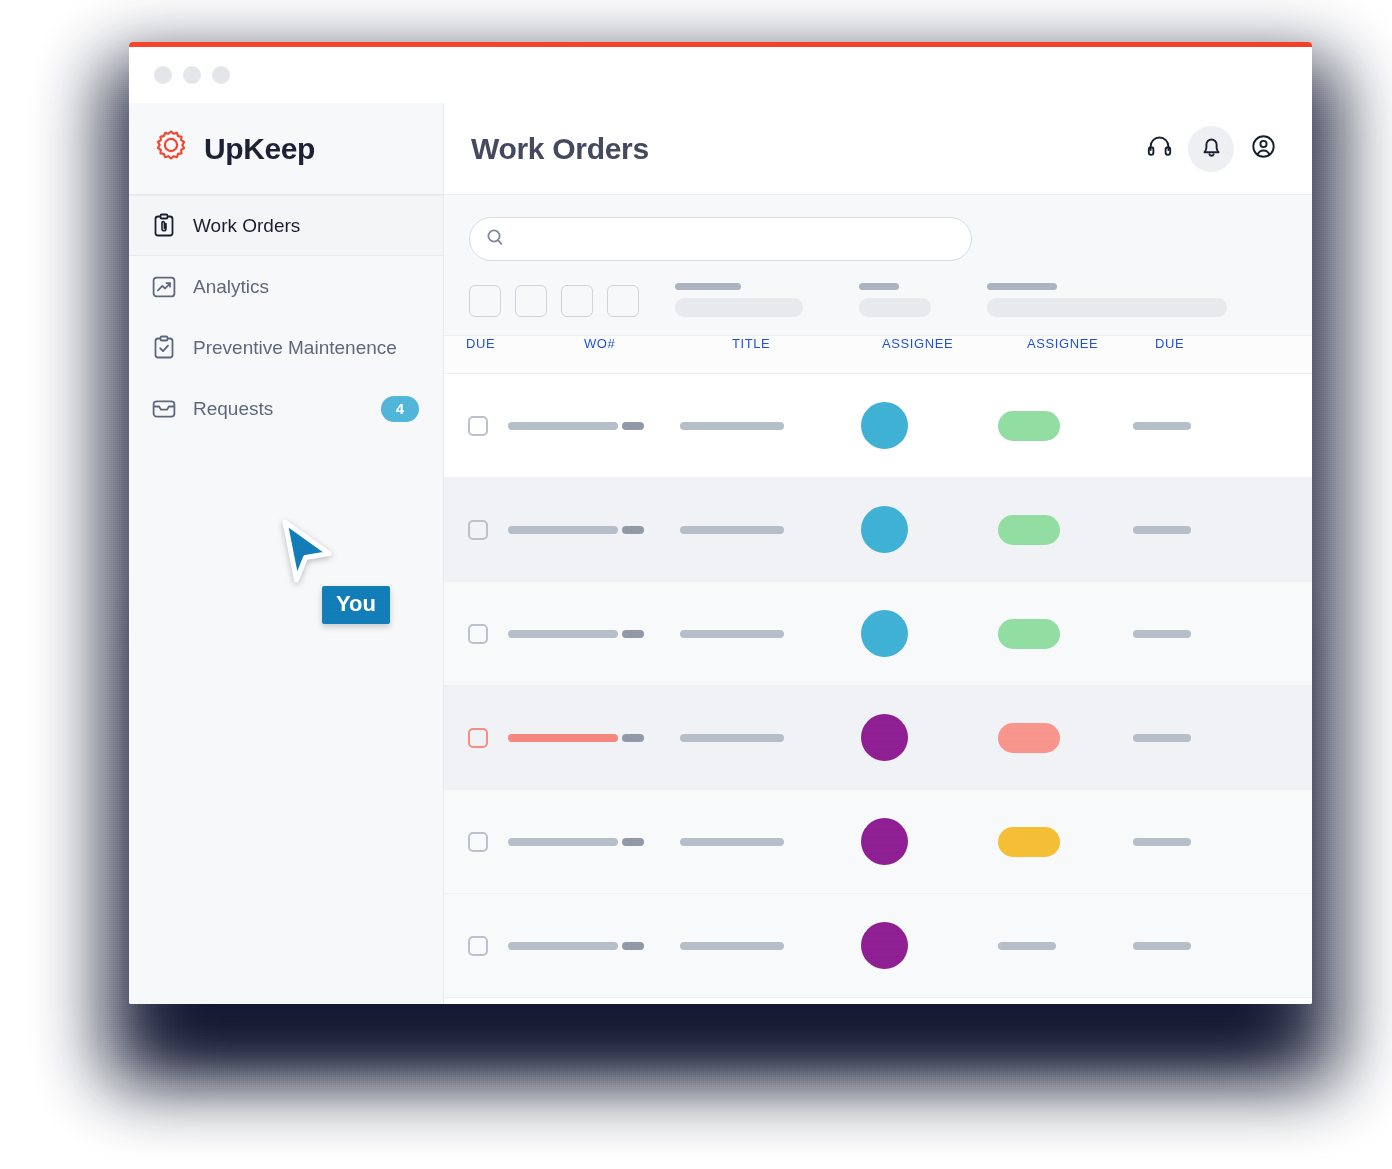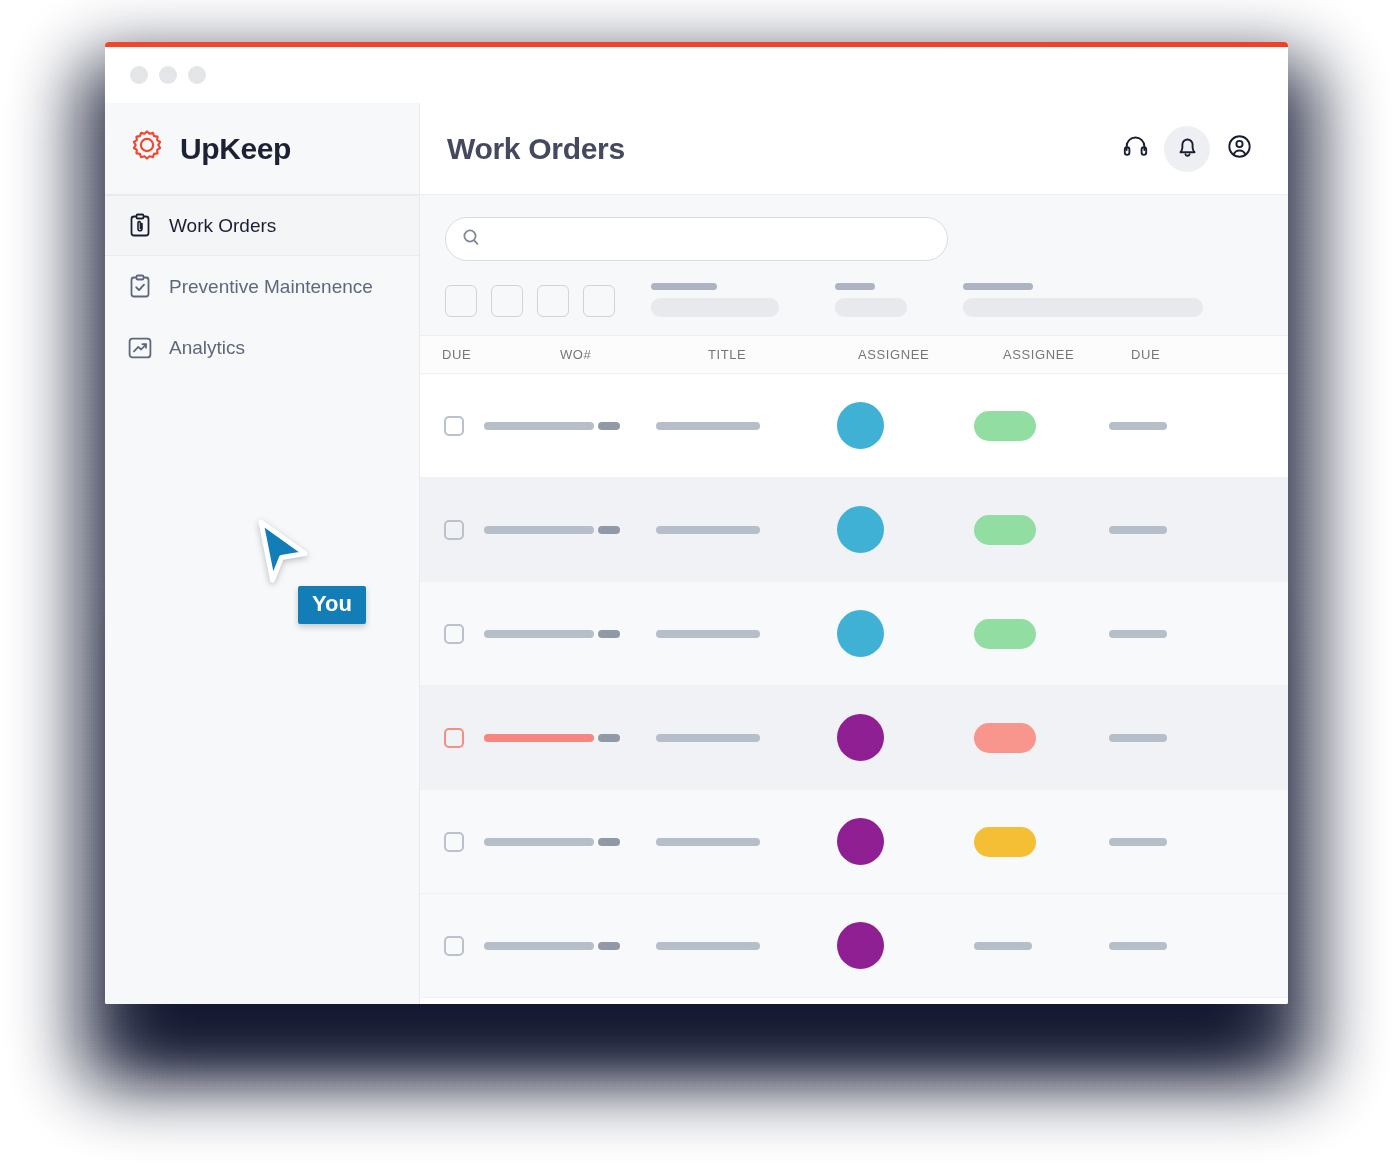--- a/index.html
+++ b/index.html
@@ -10,20 +10,21 @@
     background: #ffffff;
     font-family: "Liberation Sans", sans-serif;
     overflow: hidden;
   }
 
   #stage {
     position: relative;
     width: 1164px;
     height: 1169px;
     background: #ffffff;
+    margin-left: 24px;
   }
 
   
   .shadow-blob {
     position: absolute;
     left: 78px;
     top: 58px;
     width: 1240px;
     height: 1030px;
     background: #151a33;
@@ -209,26 +210,26 @@
     background: #f7f8fa;
     flex: 0 0 32px;
   }
   .skelgroup { display: flex; flex-direction: column; gap: 8px; }
   .skel-top { height: 7px; border-radius: 4px; background: #aab2bf; }
   .skel-bot { height: 19px; border-radius: 9px; background: #e7e9ed; }
 
   
   .thead {
     display: flex;
-    align-items: center;
+    align-items: flex-start;
     height: 38px;
     background: #fcfcfd;
     border-bottom: 1px solid #edeff2;
     font-size: 13px;
-    color: #737373;
+    color: #1d4ed8;
     letter-spacing: .6px;
   }
   .th { flex: 0 0 auto; }
 
   .rows { flex: 1; overflow: hidden; }
   .row {
     display: flex;
     align-items: center;
     height: 104px;
     border-bottom: 1px solid #f0f1f4;
@@ -290,39 +291,49 @@
               <rect x="9.5" y="1.5" width="7" height="4" rx="1.3" stroke="#171c2e" stroke-width="1.8" fill="#f4f5f7"></rect>
               <path d="M15 10.5v5.2a2 2 0 01-4 0V9.8a1.2 1.2 0 012.4 0v5.6" stroke="#171c2e" stroke-width="1.6" stroke-linecap="round"></path>
             </svg>
           </span>
           <span class="nav-label">Work Orders</span>
         </div>
 
         <div class="nav-item">
           <span class="nav-ico">
             <svg width="26" height="26" viewBox="0 0 26 26" fill="none">
+              <rect x="2.6" y="3.6" width="20.8" height="18.8" rx="3" stroke="#5b6478" stroke-width="1.8"></rect>
+              <path d="M7 16.3l4.3-4.4 2.8 2.6L19 9.3" stroke="#5b6478" stroke-width="1.8" stroke-linecap="round" stroke-linejoin="round"></path>
+              <path d="M15.4 9.1H19v3.6" stroke="#5b6478" stroke-width="1.8" stroke-linecap="round" stroke-linejoin="round"></path>
+            </svg>
+          </span>
+          <span class="nav-label">Analytics</span>
+        </div>
+
+        <div class="nav-item">
+          <span class="nav-ico">
+            <svg width="26" height="26" viewBox="0 0 26 26" fill="none">
               <rect x="4.5" y="3.5" width="17" height="19" rx="2.5" stroke="#5b6478" stroke-width="1.8"></rect>
               <rect x="9.5" y="1.5" width="7" height="4" rx="1.3" stroke="#5b6478" stroke-width="1.8" fill="#f7f8fa"></rect>
               <path d="M9.3 13.3l2.7 2.8 5-5.4" stroke="#5b6478" stroke-width="1.9" stroke-linecap="round" stroke-linejoin="round"></path>
             </svg>
           </span>
           <span class="nav-label">Preventive Maintenence</span>
         </div>
 
         <div class="nav-item">
           <span class="nav-ico">
             <svg width="26" height="26" viewBox="0 0 26 26" fill="none">
-              <rect x="2.6" y="3.6" width="20.8" height="18.8" rx="3" stroke="#5b6478" stroke-width="1.8"></rect>
-              <path d="M7 16.3l4.3-4.4 2.8 2.6L19 9.3" stroke="#5b6478" stroke-width="1.8" stroke-linecap="round" stroke-linejoin="round"></path>
-              <path d="M15.4 9.1H19v3.6" stroke="#5b6478" stroke-width="1.8" stroke-linecap="round" stroke-linejoin="round"></path>
+              <rect x="2.6" y="5.4" width="20.8" height="15.2" rx="3.2" stroke="#5b6478" stroke-width="1.8"></rect>
+              <path d="M2.8 10.5h5.3l1.9 3.2h6l1.9-3.2h5.3" stroke="#5b6478" stroke-width="1.8" stroke-linejoin="round"></path>
             </svg>
           </span>
-          <span class="nav-label">Analytics</span>
-        </div>
-
+          <span class="nav-label">Requests</span>
+          <span class="badge">4</span>
+        </div>
 
         <div class="cursor-wrap">
           <span>
             <svg class="cursor-arrow" width="62" height="78" viewBox="0 0 62 78" fill="none">
               <path d="M8 4L52 35.5 28.5 39.5 19.5 62 8 4z" fill="#1179b5" stroke="#ffffff" stroke-width="5" stroke-linejoin="round"></path>
             </svg>
           </span>
           <span class="cursor-chip">You</span>
         </div>
       </aside>

